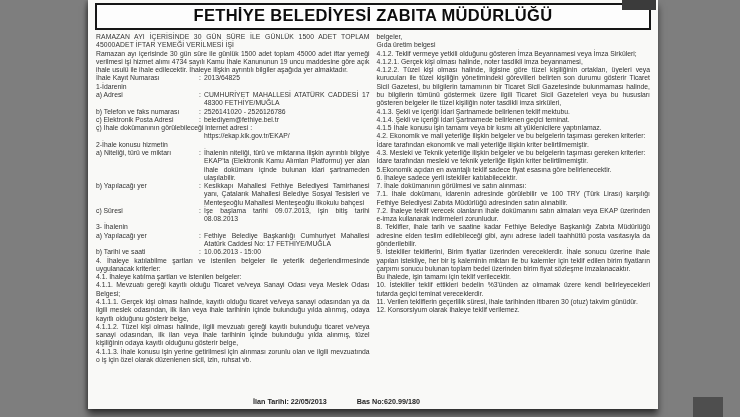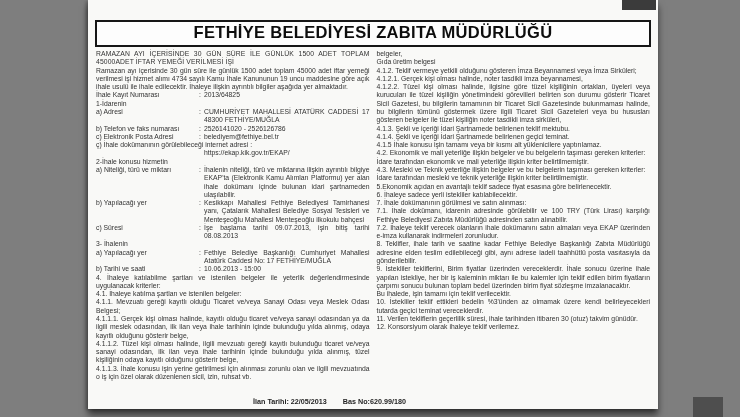--- a/index.html
+++ b/index.html
@@ -11,21 +11,21 @@
     font-family: "Liberation Sans", sans-serif;
   }
   .page {
     position: absolute; left: 88px; top: 0;
     width: 570px; height: 409px;
     background: #f9f9f7;
     box-shadow: -2px 1px 3px rgba(0,0,0,0.25), 0 6px 7px rgba(0,0,0,0.55);
     overflow: hidden;
   }
   .title-box {
-    margin: 20px 7px 2px 7px;
+    margin: 3px 7px 2px 7px;
     border: 2px solid #161616;
     text-align: center;
     font-weight: bold;
     font-size: 16.5px;
     letter-spacing: 0.3px;
     padding: 1px 0 3px 0;
     color: #0d0d0d;
     background: #fdfdfd;
   }
   .columns {
@@ -42,21 +42,21 @@
   }
   .para { margin: 0; }
   .caps { letter-spacing: 0.1px; }
   .kv { display: flex; }
   .k { flex: 0 0 100px; text-align: left; }
   .c { flex: 0 0 8px; text-align: center; }
   .v { flex: 1; text-align: justify; }
   .indent { padding-left: 108px; text-align: left; }
   .footer {
     position: absolute; bottom: 3px; left: 165px;
-    display: flex; gap: 16px;
+    display: flex; gap: 30px;
     font-weight: bold;
     font-size: 7.2px;
     color: #1f1f1f;
   }
   .corner-mark {
     position: absolute; top: 0; right: 2px;
     width: 34px; height: 10px;
     background: #3b3b3b;
   }
   .blob {

